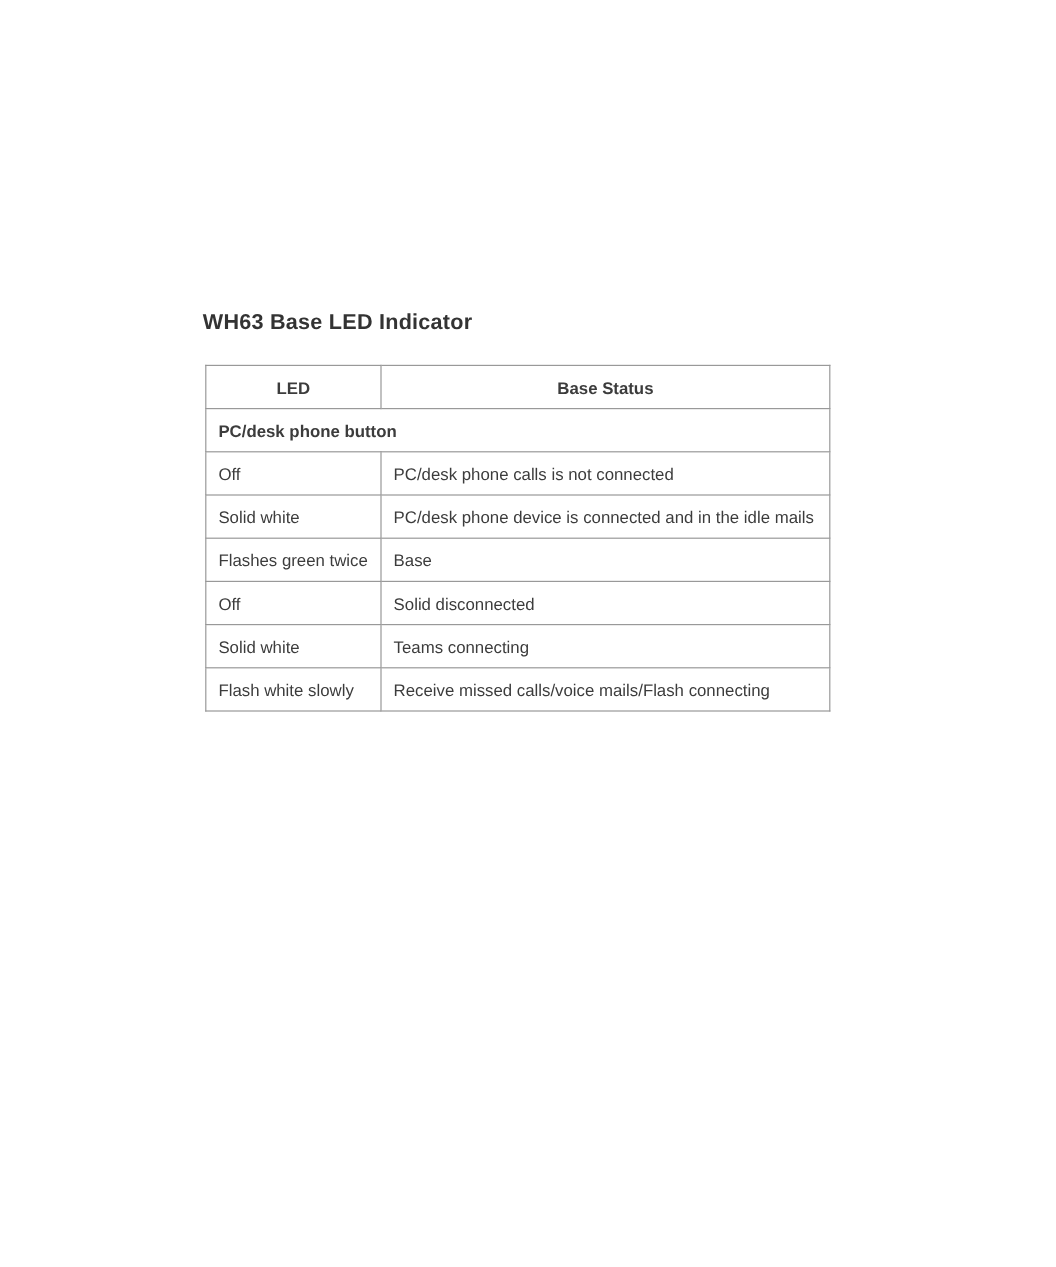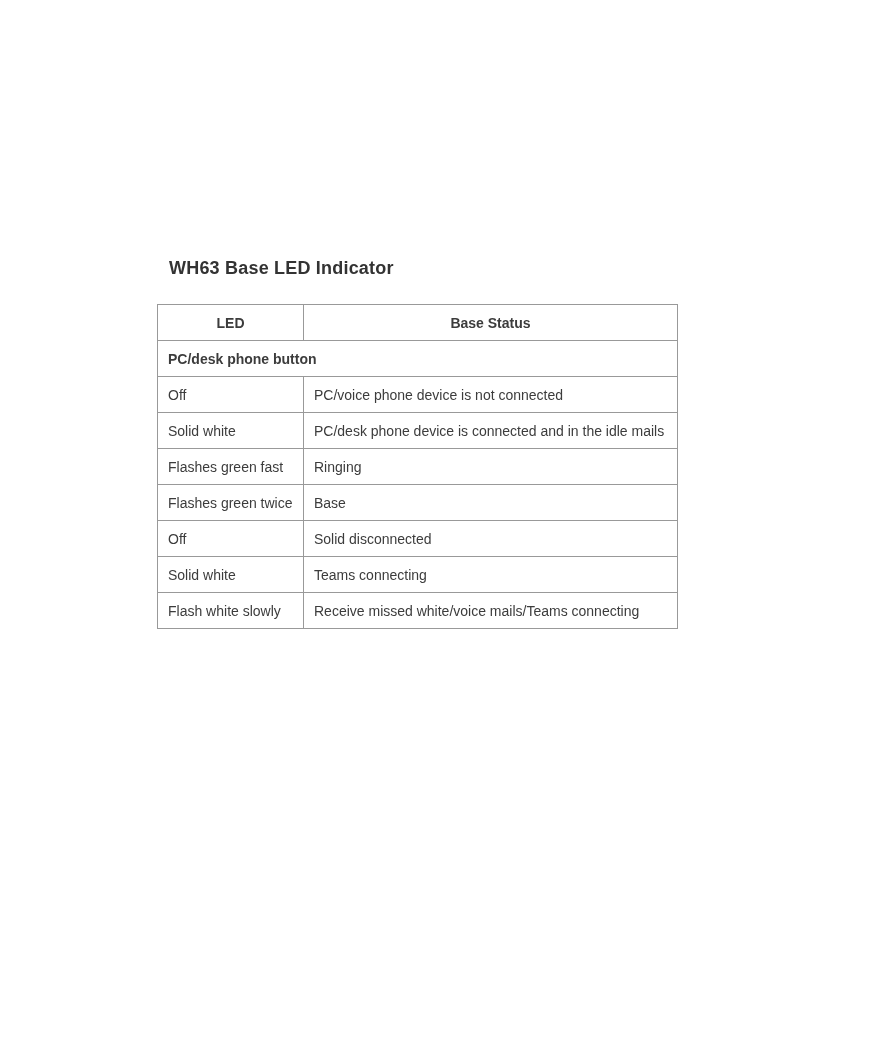--- a/index.html
+++ b/index.html
@@ -21,21 +21,21 @@
     left: 169px;
     top: 258px;
     margin: 0;
     font-size: 18px;
     font-weight: bold;
     color: #333333;
     letter-spacing: 0.2px;
   }
   table.led-table {
     position: absolute;
-    left: 157px;
+    left: 171px;
     top: 304px;
     width: 520px;
     border-collapse: collapse;
     table-layout: fixed;
     font-size: 14px;
     color: #3c3c3c;
   }
   table.led-table th,
   table.led-table td {
     border: 1px solid #999999;
@@ -74,43 +74,39 @@
       <tr>
         <th>LED</th>
         <th>Base Status</th>
       </tr>
 
       <tr>
         <td class="section-cell" colspan="2">PC/desk phone button</td>
       </tr>
       <tr>
         <td>Off</td>
-        <td>PC/voice phone device is not connected</td>
+        <td>PC/desk phone calls is not connected</td>
       </tr>
       <tr>
         <td>Solid white</td>
         <td>PC/desk phone device is connected and in the idle mails</td>
-      </tr>
-      <tr>
-        <td>Flashes green fast</td>
-        <td>Ringing</td>
       </tr>
       <tr>
         <td>Flashes green twice</td>
         <td>Base</td>
       </tr>
 
       <tr>
         <td>Off</td>
         <td>Solid disconnected</td>
       </tr>
       <tr>
         <td>Solid white</td>
         <td>Teams connecting</td>
       </tr>
       <tr>
         <td>Flash white slowly</td>
-        <td>Receive missed white/voice mails/Teams connecting</td>
+        <td>Receive missed calls/voice mails/Flash connecting</td>
       </tr>
     </tbody>
   </table>
 
 </div>
 
 </body></html>

